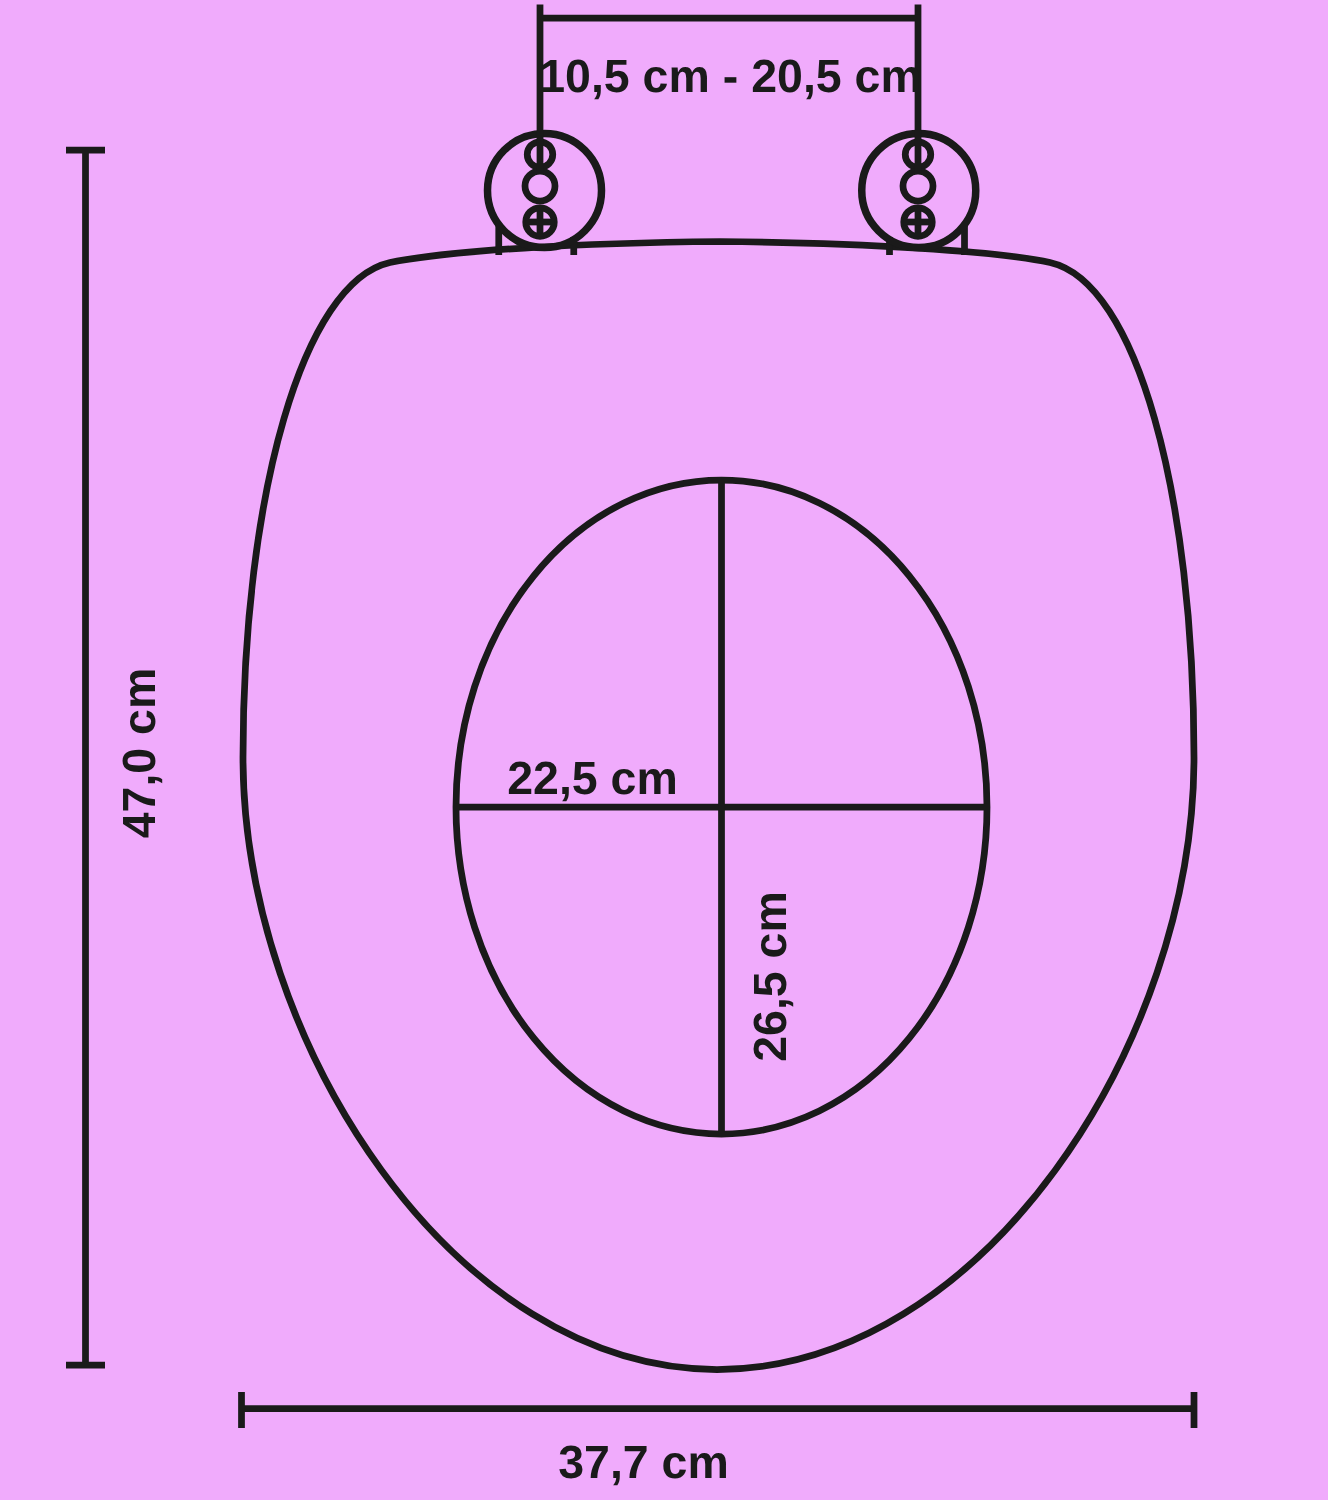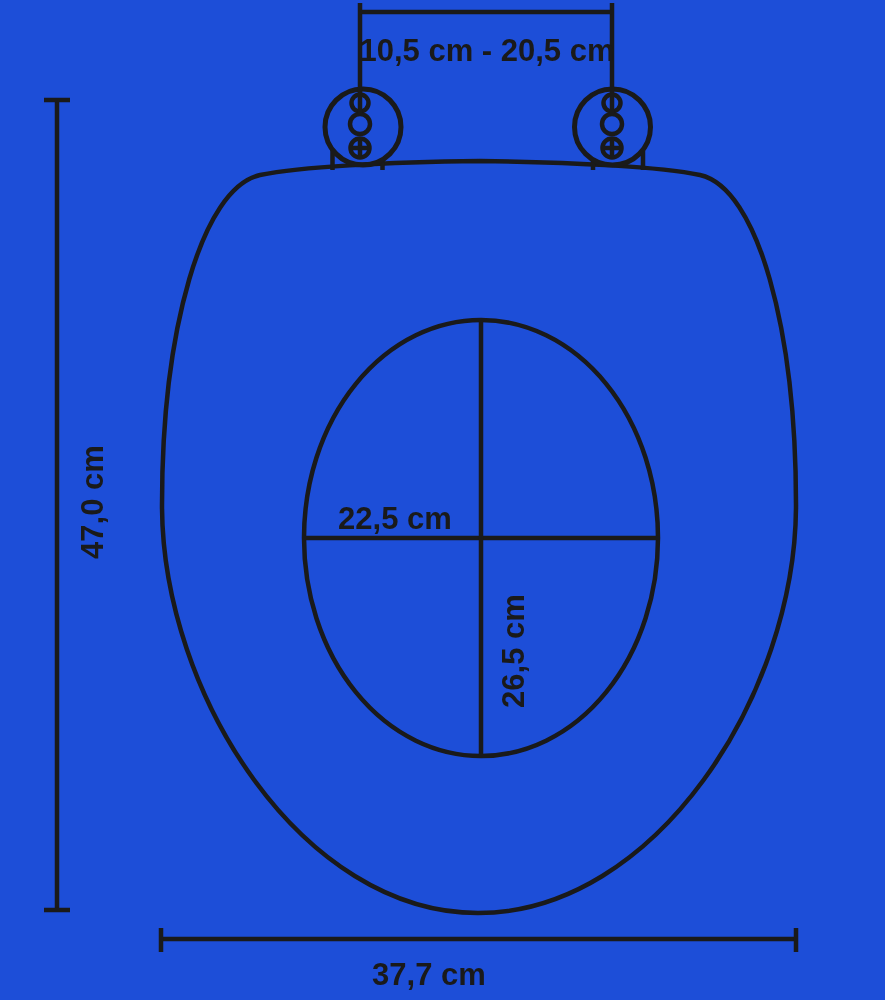--- a/index.html
+++ b/index.html
@@ -4,21 +4,21 @@
 <style>
   html, body {
     margin: 0;
     padding: 0;
     background: #ffffff;
   }
   .stage {
     position: relative;
     width: 885px;
     height: 1000px;
-    background: #1d4ed8;
+    background: #f0abfc;
     overflow: hidden;
   }
   svg {
     display: block;
     width: 885px;
     height: 1000px;
   }
   .stroke {
     fill: none;
     stroke: #1a1a1a;

